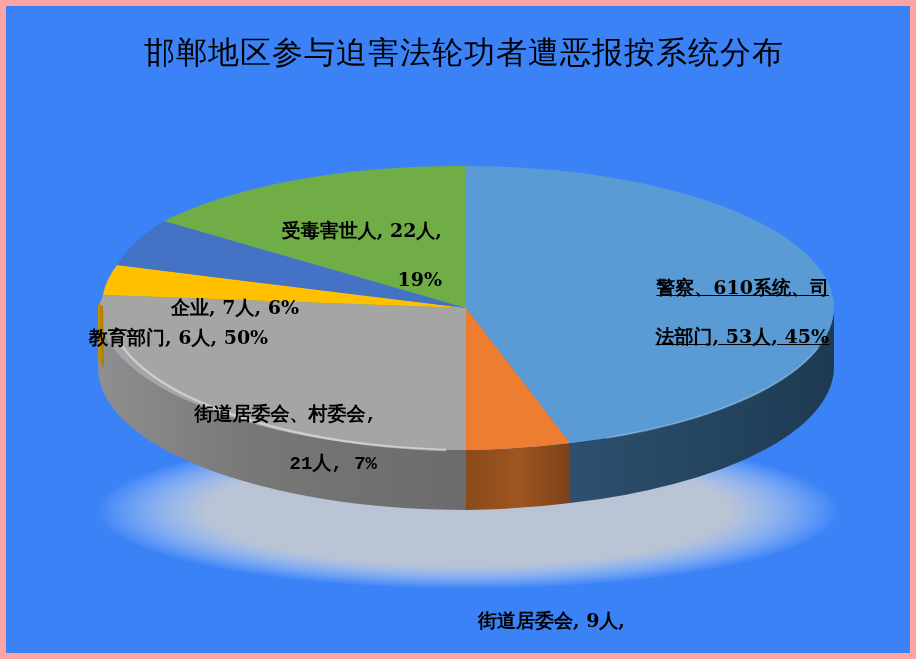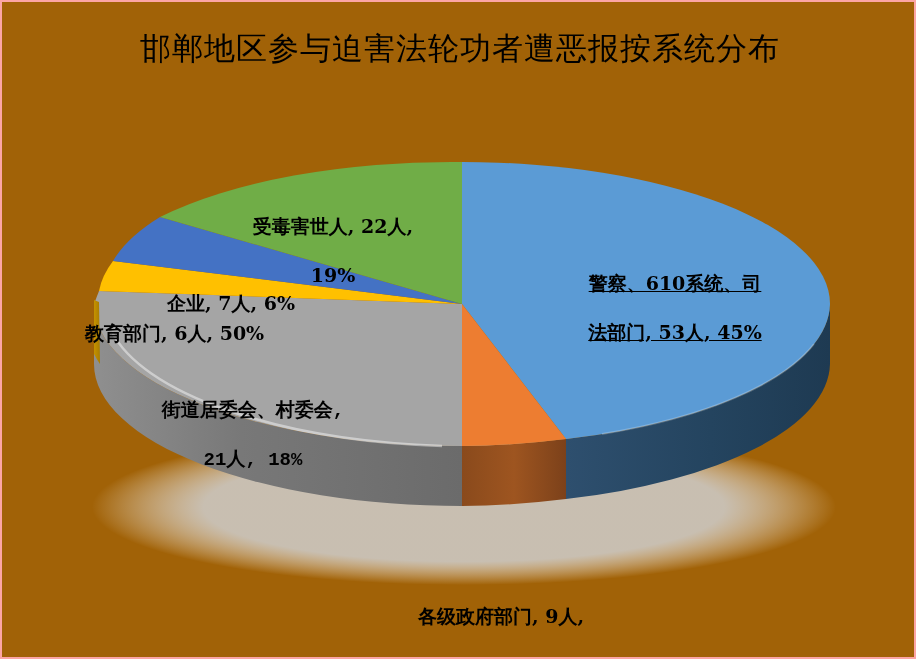--- a/index.html
+++ b/index.html
@@ -8,22 +8,22 @@
     background: #ffffff;
   }
   body {
     font-family: "Liberation Sans", "DejaVu Sans", sans-serif;
   }
   #chart-frame {
     position: relative;
     width: 916px;
     height: 659px;
     box-sizing: border-box;
-    background: #a16207;
-    border: 2px solid #fca5a5;
+    background: #3b82f6;
+    border: 6px solid #fca5a5;
     overflow: hidden;
   }
   #chart-title {
     position: absolute;
     top: 26px;
     left: 0;
     width: 916px;
     text-align: center;
     font-size: 31px;
     font-weight: normal;
@@ -32,21 +32,21 @@
     letter-spacing: 1px;
     white-space: nowrap;
   }
   #pie-svg {
     position: absolute;
     left: 0;
     top: 0;
   }
   .slice-label {
     position: absolute;
-    text-align: center;
+    text-align: right;
     font-size: 19px;
     font-weight: bold;
     color: #000000;
     font-family: "DejaVu Serif", "Liberation Serif", serif;
     line-height: 1.28;
     white-space: pre-line;
   }
 </style>
 </head>
 <body>
@@ -111,27 +111,27 @@
     <path fill="none" stroke="#ffffff" stroke-opacity="0.45" stroke-width="2.5" d="M 110,330 A 368,142 0 0 0 440,444"></path>
     <path fill="none" stroke="#ffffff" stroke-opacity="0.22" stroke-width="2" d="M 600,432 A 368,142 0 0 0 812,342"></path>
   </svg>
 
   <div class="slice-label" style="left:523px; top:245px; width:300px;text-decoration:underline;">
     <div>警察、610系统、司</div>
     <div>法部门, 53人, 45%</div>
   </div>
 
   <div class="slice-label" style="left:379px; top:578px; width:240px;">
-    <div>各级政府部门, 9人,</div>
+    <div>街道居委会, 9人,</div>
     <div>7%</div>
   </div>
 
   <div class="slice-label" style="left:131px; top:373px; width:240px;font-family:Liberation Mono, monospace;">
     <div>街道居委会、村委会,</div>
-    <div>21人, 18%</div>
+    <div>21人, 7%</div>
   </div>
 
   <div class="slice-label" style="left:83px; top:295px; width:200px; text-align:left;">
     <div>教育部门, 6人, 50%</div>
   </div>
 
   <div class="slice-label" style="left:129px; top:265px; width:200px; text-align:center;">
     <div>企业, 7人, 6%</div>
   </div>
 

